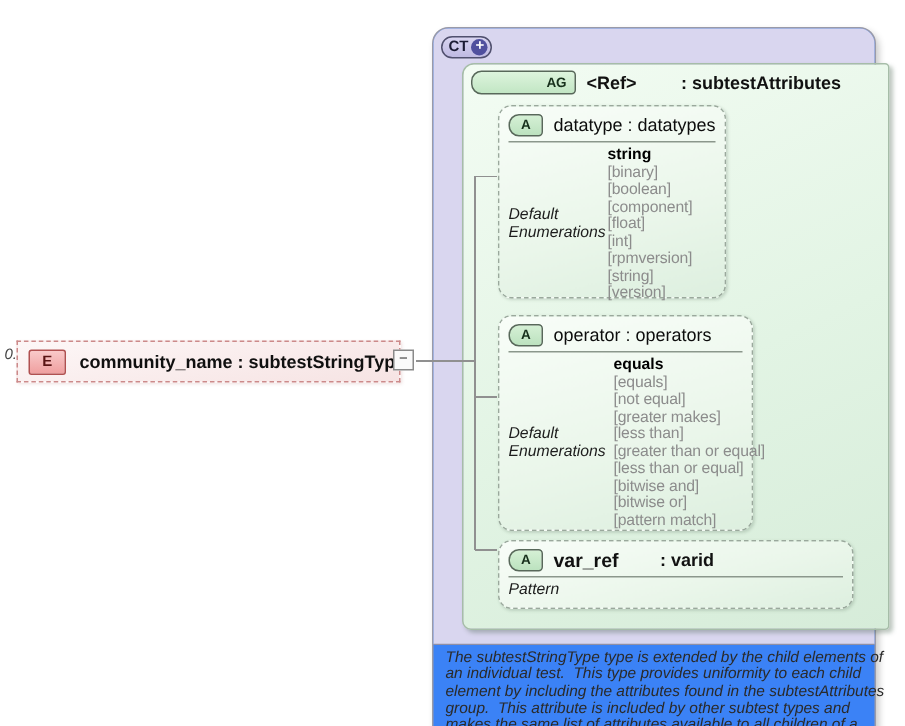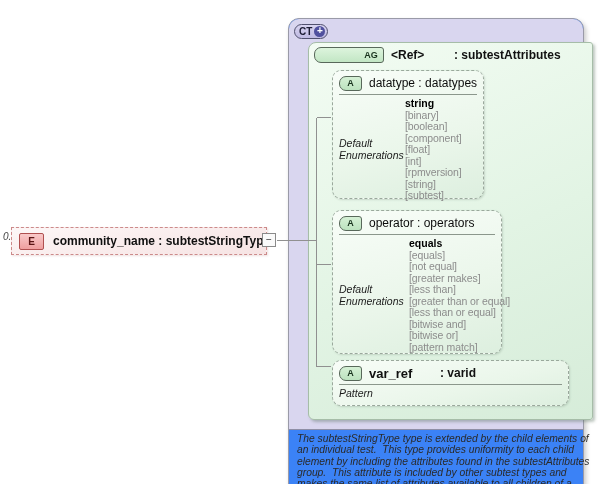--- a/index.html
+++ b/index.html
@@ -174,21 +174,21 @@
             <div class="val-col">
               <div class="def-val">string</div>
               <div class="enums">
                   <div>[binary]</div>
                   <div>[boolean]</div>
                   <div>[component]</div>
                   <div>[float]</div>
                   <div>[int]</div>
                   <div>[rpmversion]</div>
                   <div>[string]</div>
-                  <div>[subtest]</div>
+                  <div>[version]</div>
                 </div>
             </div>
           </div>
         </div>
 
         <div class="attr-box operator">
           <div class="attr-header">
             <span class="a-badge">A</span>
             <span class="attr-title">operator : operators</span>
           </div>

